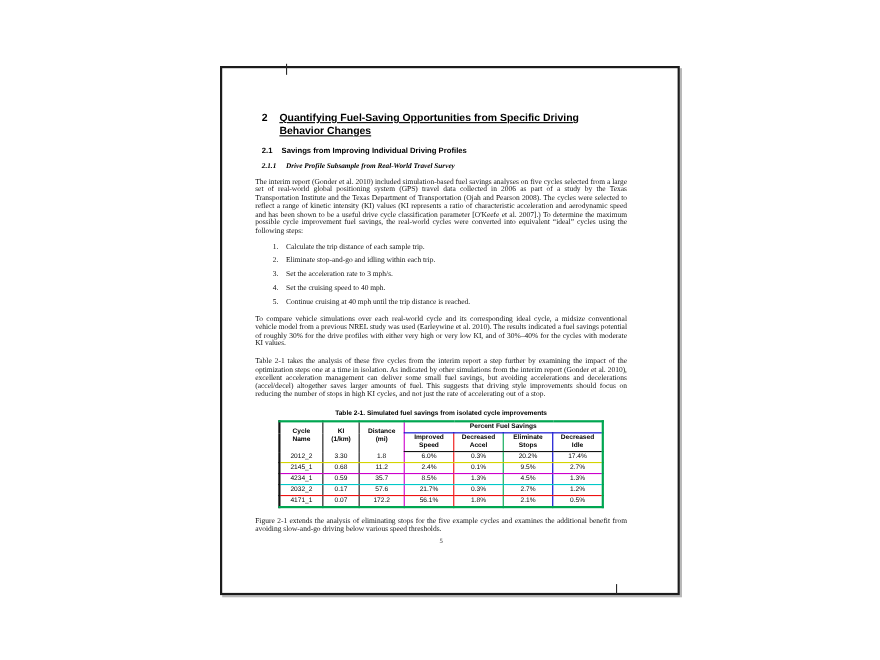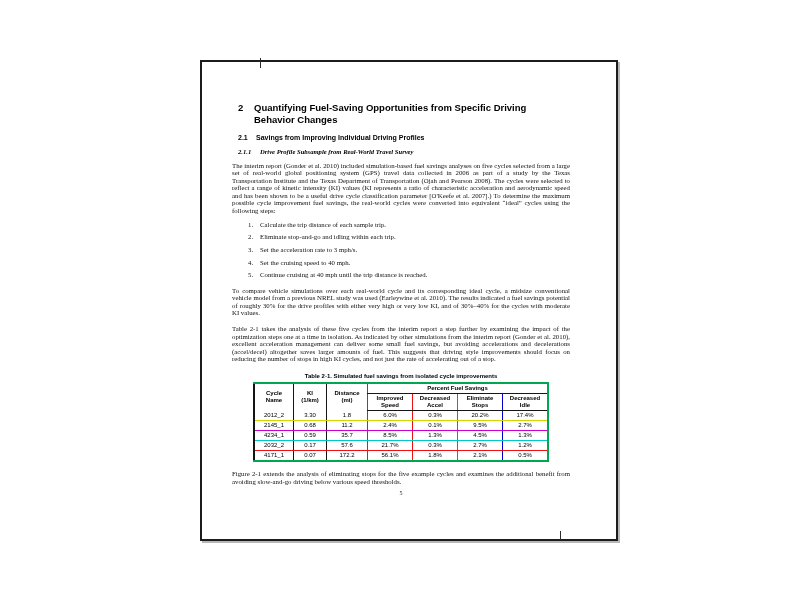--- a/index.html
+++ b/index.html
@@ -18,21 +18,21 @@
   .tick-bottom { left:358px; bottom:-1px; height:9px; }
   .content {
     position:absolute; left:30px; top:0; width:338px;
   }
   h1 {
     margin:40px 0 0 6px; display:flex; gap:0;
     font-family:"Liberation Sans", sans-serif;
     font-size:9.5px; line-height:11.5px; font-weight:bold; color:#000;
   }
   h1 .hnum { width:16px; flex:0 0 16px; }
-  h1 .htext { width:300px; }
+  h1 .htext { width:300px;text-decoration:underline; }
   h2 {
     margin:9px 0 0 6px; display:flex;
     font-family:"Liberation Sans", sans-serif;
     font-size:7px; line-height:8.5px; font-weight:bold; color:#000;
   }
   h2 .hnum { width:18px; flex:0 0 18px; }
   h3 {
     margin:5px 0 0 6px; display:flex;
     font-family:"Liberation Serif", serif;
     font-size:6.6px; line-height:8px; font-weight:bold; font-style:italic; color:#000;

